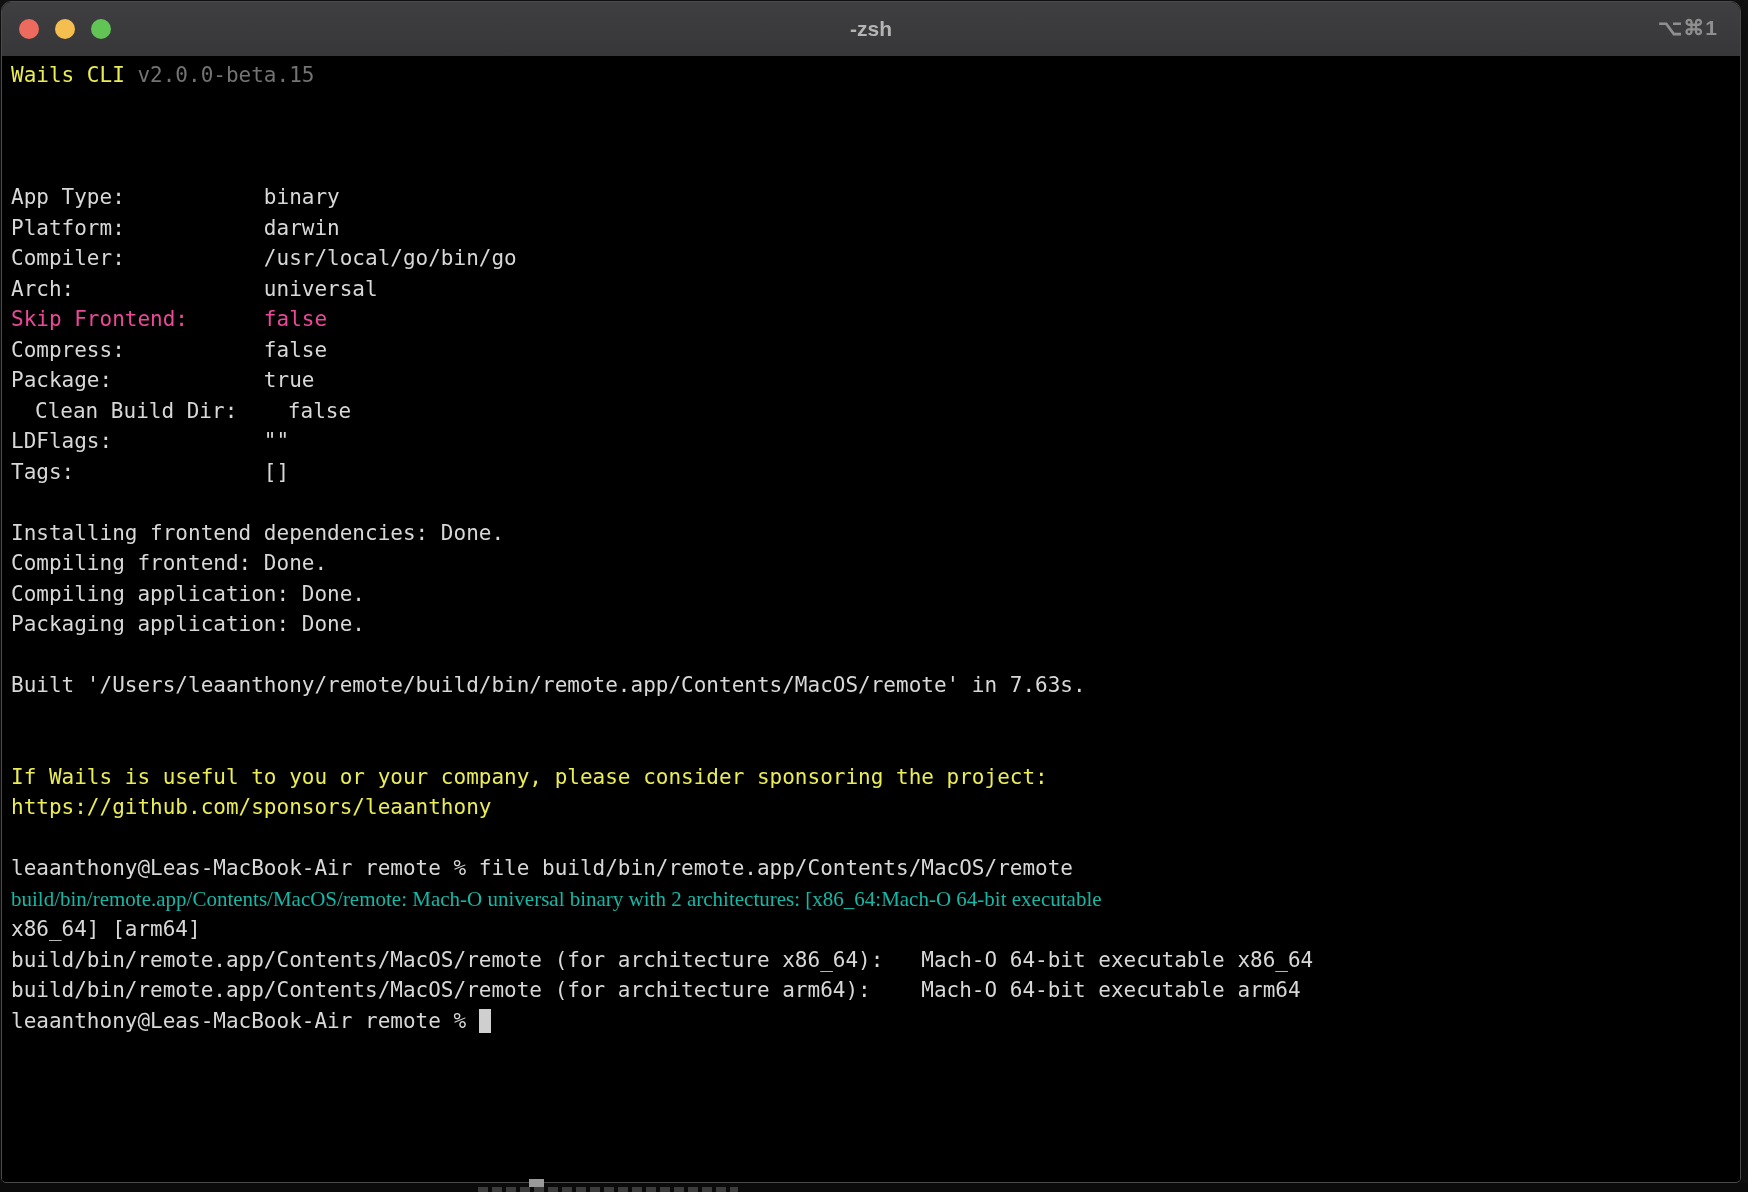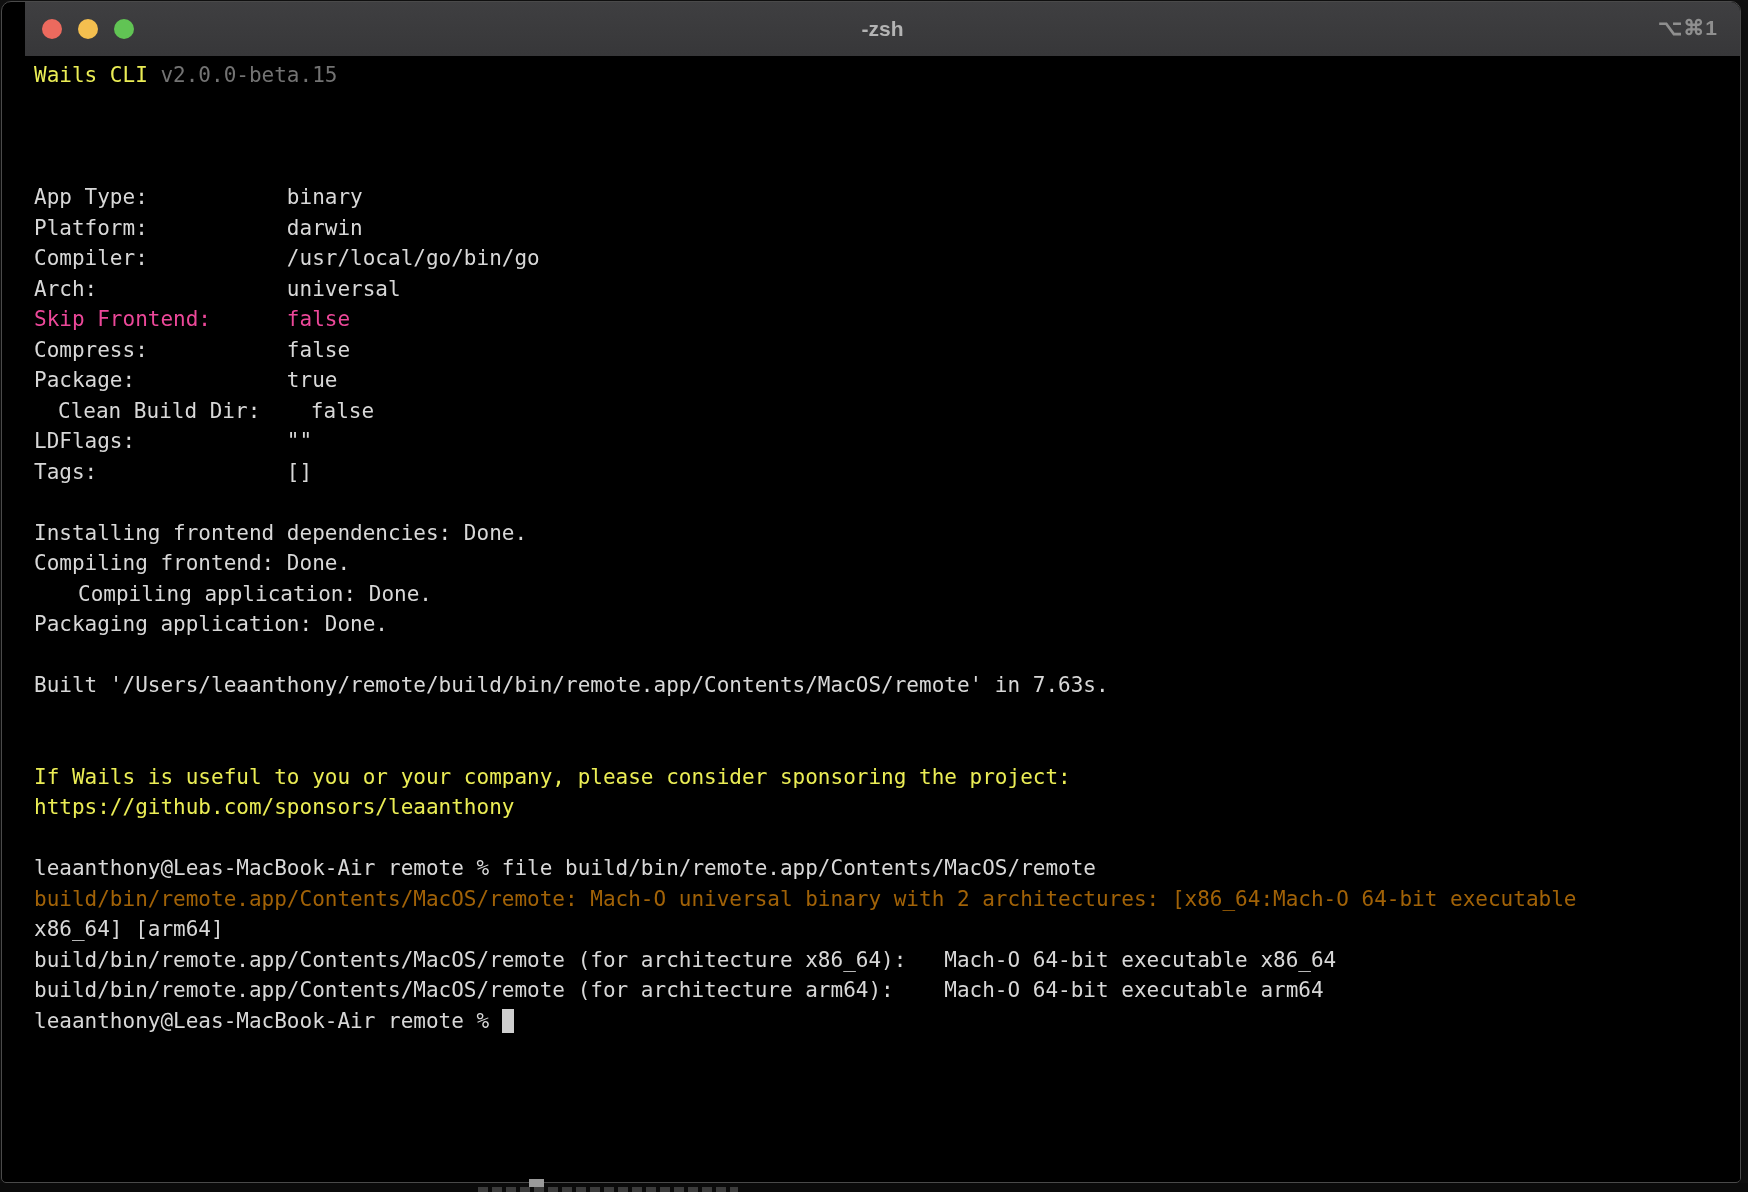--- a/index.html
+++ b/index.html
@@ -11,21 +11,20 @@
   }
   .window {
     position: absolute;
     left: 1px; top: 1px;
     width: 1740px; height: 1182px;
     background: #000000;
     border-radius: 10px 10px 5px 5px;
     border: 1px solid #4a4a4a;
     box-shadow: 0 10px 30px rgba(0,0,0,0.6);
     overflow: hidden;
-    padding-left: 23px;
   }
   .titlebar {
     position: relative;
     height: 55px;
     background: linear-gradient(#3f3f41, #373739);
     border-bottom: 1px solid #000;
     display: flex;
     align-items: center;
   }
   .traffic-lights {
@@ -122,31 +121,31 @@
       <div class="term-line"><span style="color: rgb(216, 216, 216);">Arch:               universal</span></div>
       <div class="term-line"><span style="color: #ec4899;">Skip Frontend:      false</span></div>
       <div class="term-line"><span style="color: rgb(216, 216, 216); text-align: center;">Compress:           false</span></div>
       <div class="term-line"><span style="color: rgb(216, 216, 216);">Package:            true</span></div>
       <div class="term-line"><span style="color: rgb(216, 216, 216); margin-left: 24px;">Clean Build Dir:    false</span></div>
       <div class="term-line"><span style="color: rgb(216, 216, 216);">LDFlags:            ""</span></div>
       <div class="term-line"><span style="color: rgb(216, 216, 216);">Tags:               []</span></div>
       <div class="term-line"></div>
       <div class="term-line"><span style="color: rgb(216, 216, 216);">Installing frontend dependencies: Done.</span></div>
       <div class="term-line"><span style="color: rgb(216, 216, 216);">Compiling frontend: Done.</span></div>
-      <div class="term-line"><span style="color: rgb(216, 216, 216); margin-left: 44px;">Compiling application: Done.</span></div>
+      <div class="term-line"><span style="color: rgb(216, 216, 216);">Compiling application: Done.</span></div>
       <div class="term-line"><span style="color: rgb(216, 216, 216);">Packaging application: Done.</span></div>
       <div class="term-line"></div>
       <div class="term-line"><span style="color: rgb(216, 216, 216);">Built '/Users/leaanthony/remote/build/bin/remote.app/Contents/MacOS/remote' in 7.63s.</span></div>
       <div class="term-line"></div>
       <div class="term-line"></div>
       <div class="term-line"><span style="color: rgb(235, 237, 85);">If Wails is useful to you or your company, please consider sponsoring the project:</span></div>
       <div class="term-line"><span style="color: rgb(235, 237, 85);">https://github.com/sponsors/leaanthony</span></div>
       <div class="term-line"></div>
       <div class="term-line"><span style="color: rgb(216, 216, 216);">leaanthony@Leas-MacBook-Air remote % file build/bin/remote.app/Contents/MacOS/remote</span></div>
-      <div class="term-line"><span style="color: #a16207;">build/bin/remote.app/Contents/MacOS/remote: Mach-O universal binary with 2 architectures: [x86_64:Mach-O 64-bit executable</span></div>
+      <div class="term-line"><span style="color: #14b8a6; font-family: Liberation Serif, serif;">build/bin/remote.app/Contents/MacOS/remote: Mach-O universal binary with 2 architectures: [x86_64:Mach-O 64-bit executable</span></div>
       <div class="term-line"><span style="color: rgb(216, 216, 216);">x86_64] [arm64]</span></div>
       <div class="term-line"><span style="color: rgb(216, 216, 216);">build/bin/remote.app/Contents/MacOS/remote (for architecture x86_64):   Mach-O 64-bit executable x86_64</span></div>
       <div class="term-line"><span style="color: rgb(216, 216, 216);">build/bin/remote.app/Contents/MacOS/remote (for architecture arm64):    Mach-O 64-bit executable arm64</span></div>
       <div class="term-line"><span style="color: rgb(216, 216, 216);">leaanthony@Leas-MacBook-Air remote % </span><span class="term-cursor" style="background: rgb(207, 207, 207);"> </span></div>
     </div>
 </div>
 
 <div class="bg-sliver">
   <div class="block"></div>
   <div class="glyphs"></div>

